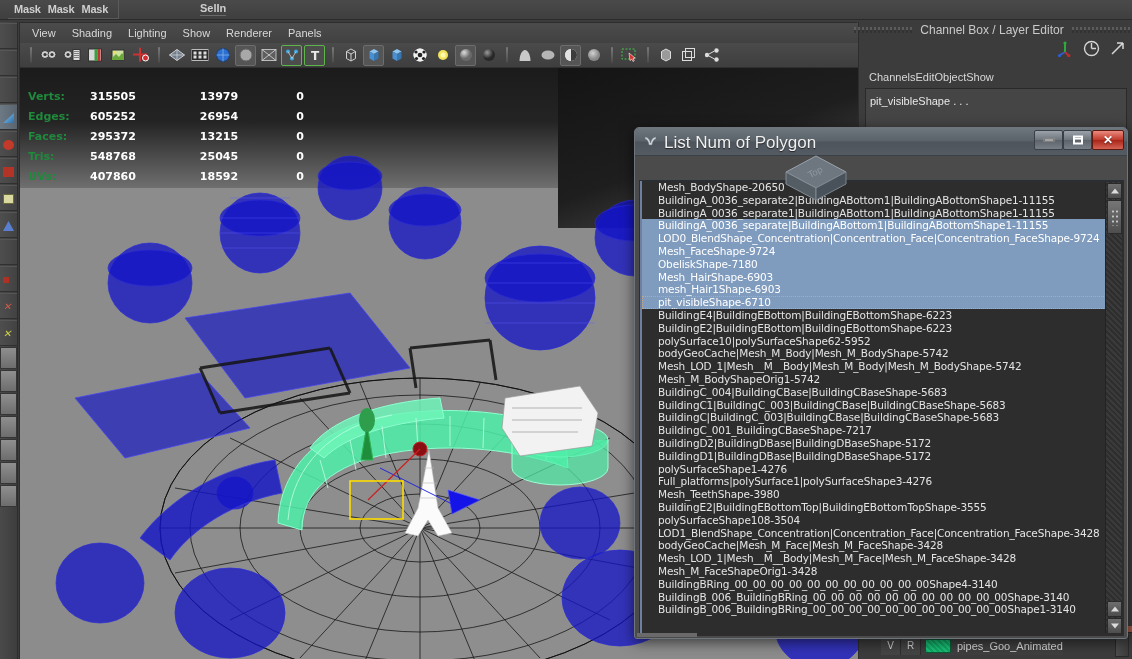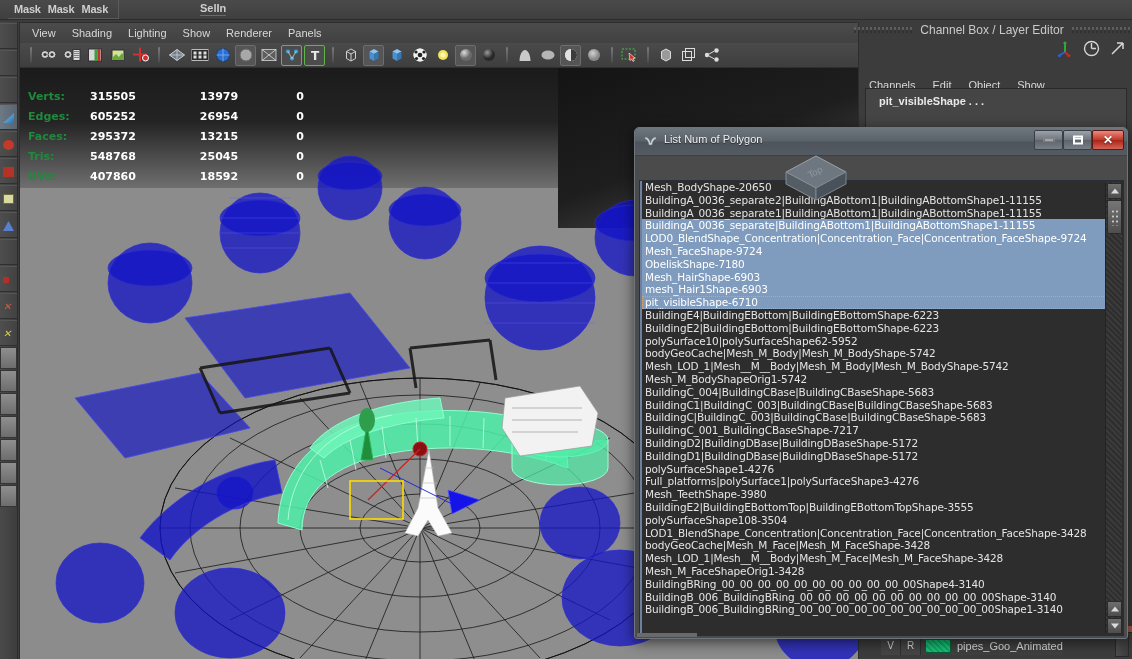--- a/index.html
+++ b/index.html
@@ -156,30 +156,30 @@
     width: 13px; height: 13px; margin-left: 2px;
     border: 1px solid #1e1e1e;
     background: linear-gradient(#6a6a6a,#4d4d4d);
     position: relative; border-radius: 1px;
   }
   #chaniconrow {
     position: absolute; right: 6px; top: 18px; height: 18px;
     display: flex; align-items: center; gap: 9px;
   }
   #chanmenu {
-    position: absolute; left: 0; top: 54px; width: 274px; height: 18px;
-    display: flex; align-items: center; gap: 17px; padding-left: 10px;
+    position: absolute; left: 0; top: 46px; width: 274px; height: 18px;
+    display: flex; align-items: center; padding-left: 10px;
   }
   #chanmenu .mi { font-size: 11px; color: #d8d8d8; }
   #chanfield {
     position: absolute; left: 6px; top: 66px; width: 262px; height: 46px;
     background: #454545;
     border: 1px solid #2a2a2a;
-    padding: 6px 13px;
-    font-size: 11px; font-weight: bold; color: #e8e8e8;
+    padding: 6px 4px;
+    font-size: 11px; font-weight: normal; color: #e8e8e8;
     overflow: hidden;
   }
   #chanbody {
     position: absolute; left: 0; top: 116px; width: 274px; height: 521px;
     background: #3c3c3c;
   }
   
   #layerstrip {
     position: absolute; left: 0; bottom: 0; width: 274px; height: 27px;
     background: #3c3c3c;
@@ -229,21 +229,21 @@
   #dlgtitle {
     position: absolute; left: 0; top: 0; width: 492px; height: 28px;
     background: linear-gradient(#6d757d 0%, #5a626a 48%, #4d545b 52%, #545b63 100%);
     border-bottom: 1px solid #3b4047;
   }
   #dlgtitle .tico {
     position: absolute; left: 8px; top: 6px; width: 15px; height: 15px;
   }
   #dlgtitle .ttxt {
     position: absolute; left: 29px; top: 5px;
-    font-size: 11px; color: #f0f0f0;
+    font-size: 17px; color: #f0f0f0;
     text-shadow: 0 1px 1px rgba(0,0,0,.6);
   }
   .wbtn {
     position: absolute; top: 2px; height: 20px; width: 29px;
     border: 1px solid #3a3f45;
     border-radius: 2px;
   }
   .wbtn.min { right: 64px; background: linear-gradient(#9ba2a9,#6d747c 50%,#5c636b 50%,#787f86); }
   .wbtn.max { right: 35px; background: linear-gradient(#9ba2a9,#6d747c 50%,#5c636b 50%,#787f86); }
   .wbtn.close {
@@ -276,21 +276,21 @@
   }
   #listinner {
     position: absolute; left: 0; top: 0; width: 466px; height: 453px;
     overflow: hidden;
     border-left: 2px solid #6f7fa0;
   }
   .litem {
     height: 12.8px; line-height: 12.8px;
     font-size: 10.5px;
     color: #e4e4e4;
-    padding-left: 3px;
+    padding-left: 16px;
     white-space: nowrap;
     font-family: "DejaVu Sans", sans-serif;
     letter-spacing: -0.15px;
   }
   .litem.sel { background: #7f9bbd; color: #ffffff; }
   .litem.focus { outline: 1px dotted #c8a87a; outline-offset: -1px; }
   #vscroll {
     position: absolute; right: 1px; top: 1px; width: 17px; height: 453px;
     background-image: repeating-linear-gradient(45deg,#3a3a3a 0 2px,#2e2e2e 2px 4px);
     border-left: 1px solid #232323;

